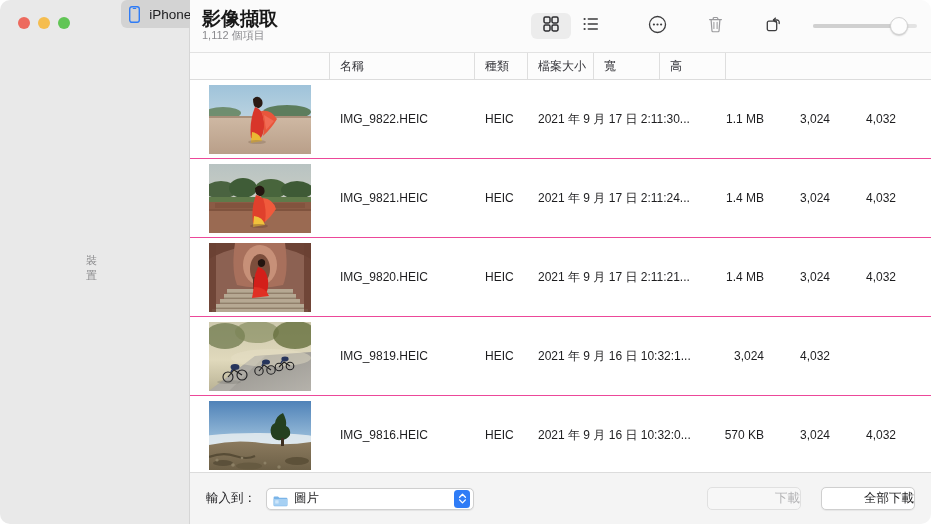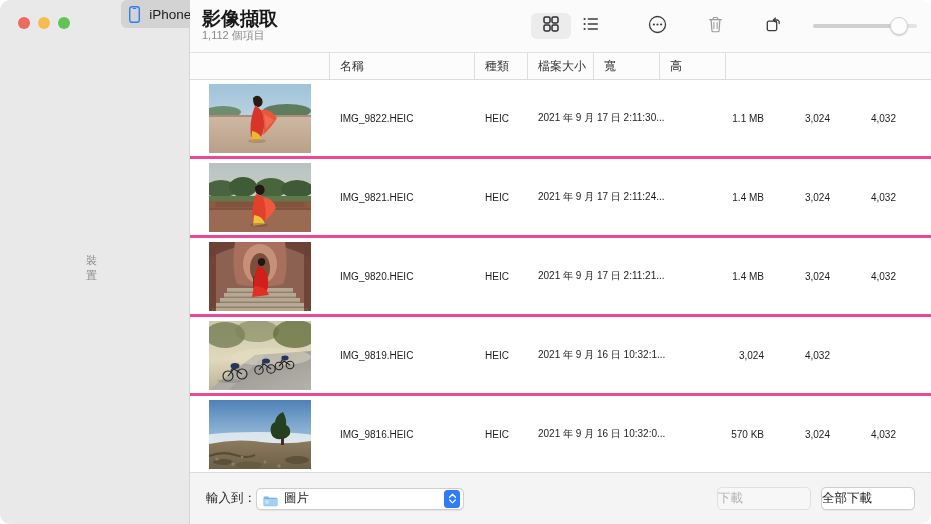--- a/index.html
+++ b/index.html
@@ -168,23 +168,23 @@
 
   
   .tbody {
     flex: 1;
     overflow: hidden;
     background: #fff;
   }
   .row {
     display: flex;
     height: 79px;
-    border-bottom: 3px solid #ec4899;
+    border-bottom: 1px solid #ec4899;
     align-items: flex-start;
-    font-size: 10px;
+    font-size: 12px;
     color: #1d1d1f;
   }
   .cell {
     padding: 0 10px;
     white-space: nowrap;
     overflow: hidden;
     display: flex;
     align-items: center;
     height: 100%;
   }
@@ -208,20 +208,21 @@
 
   
   .bottombar {
     height: 52px;
     flex: 0 0 52px;
     background: #f4f4f4;
     border-top: 1px solid #dcdcdc;
     display: flex;
     align-items: center;
     padding: 0 16px 0 16px;
+    gap: 10px;
   }
   .import-label { font-size: 12.5px; color: #28282b; }
   .popup {
     width: 208px;
     height: 22px;
     background: #ffffff;
     border: 1px solid #cfcfcf;
     border-radius: 5px;
     display: flex;
     align-items: center;
@@ -241,21 +242,21 @@
     color: #fff;
     margin-right: 1px;
   }
   .bb-spacer { flex: 1; }
   .btn {
     height: 23px;
     min-width: 94px;
     border-radius: 5px;
     display: flex;
     align-items: center;
-    justify-content: flex-start;
+    justify-content: flex-end;
     font-size: 12.5px;
     border: 1px solid #cfcfcf;
     background: #ffffff;
     color: #1d1d1f;
     box-shadow: 0 0.5px 1px rgba(0,0,0,.06);
   }
   .btn.disabled {
     color: #b4b4b6;
     background: #f7f7f7;
     border-color: #e0e0e0;

